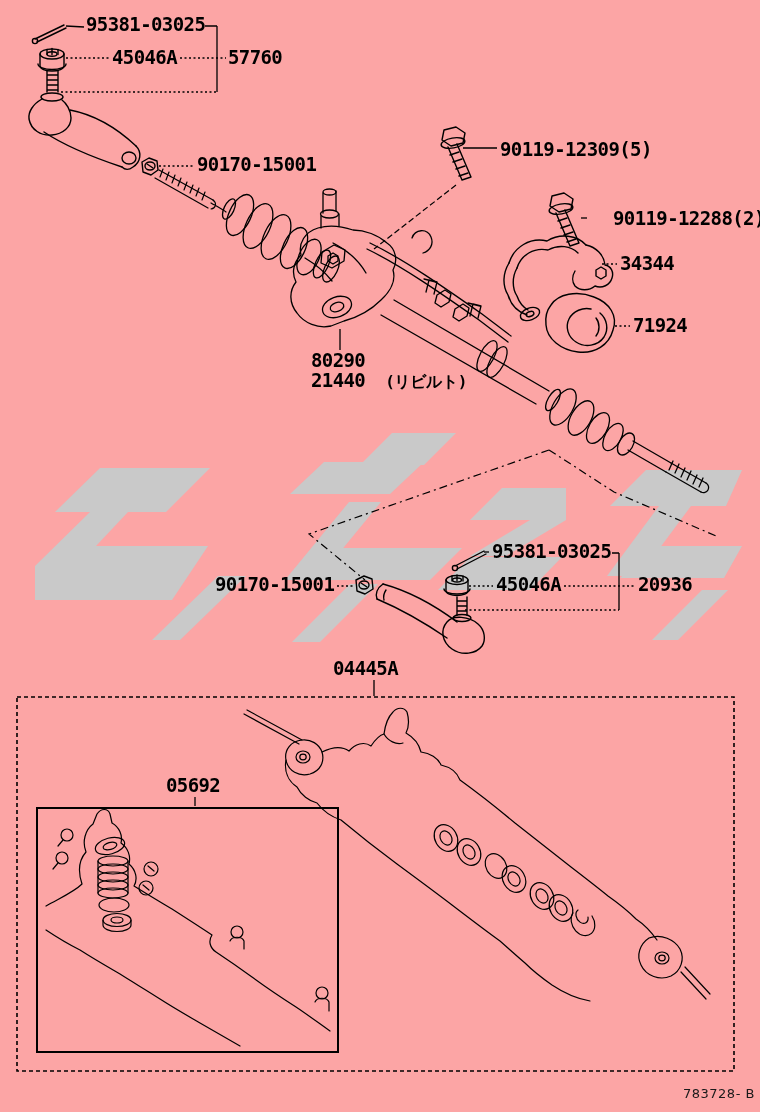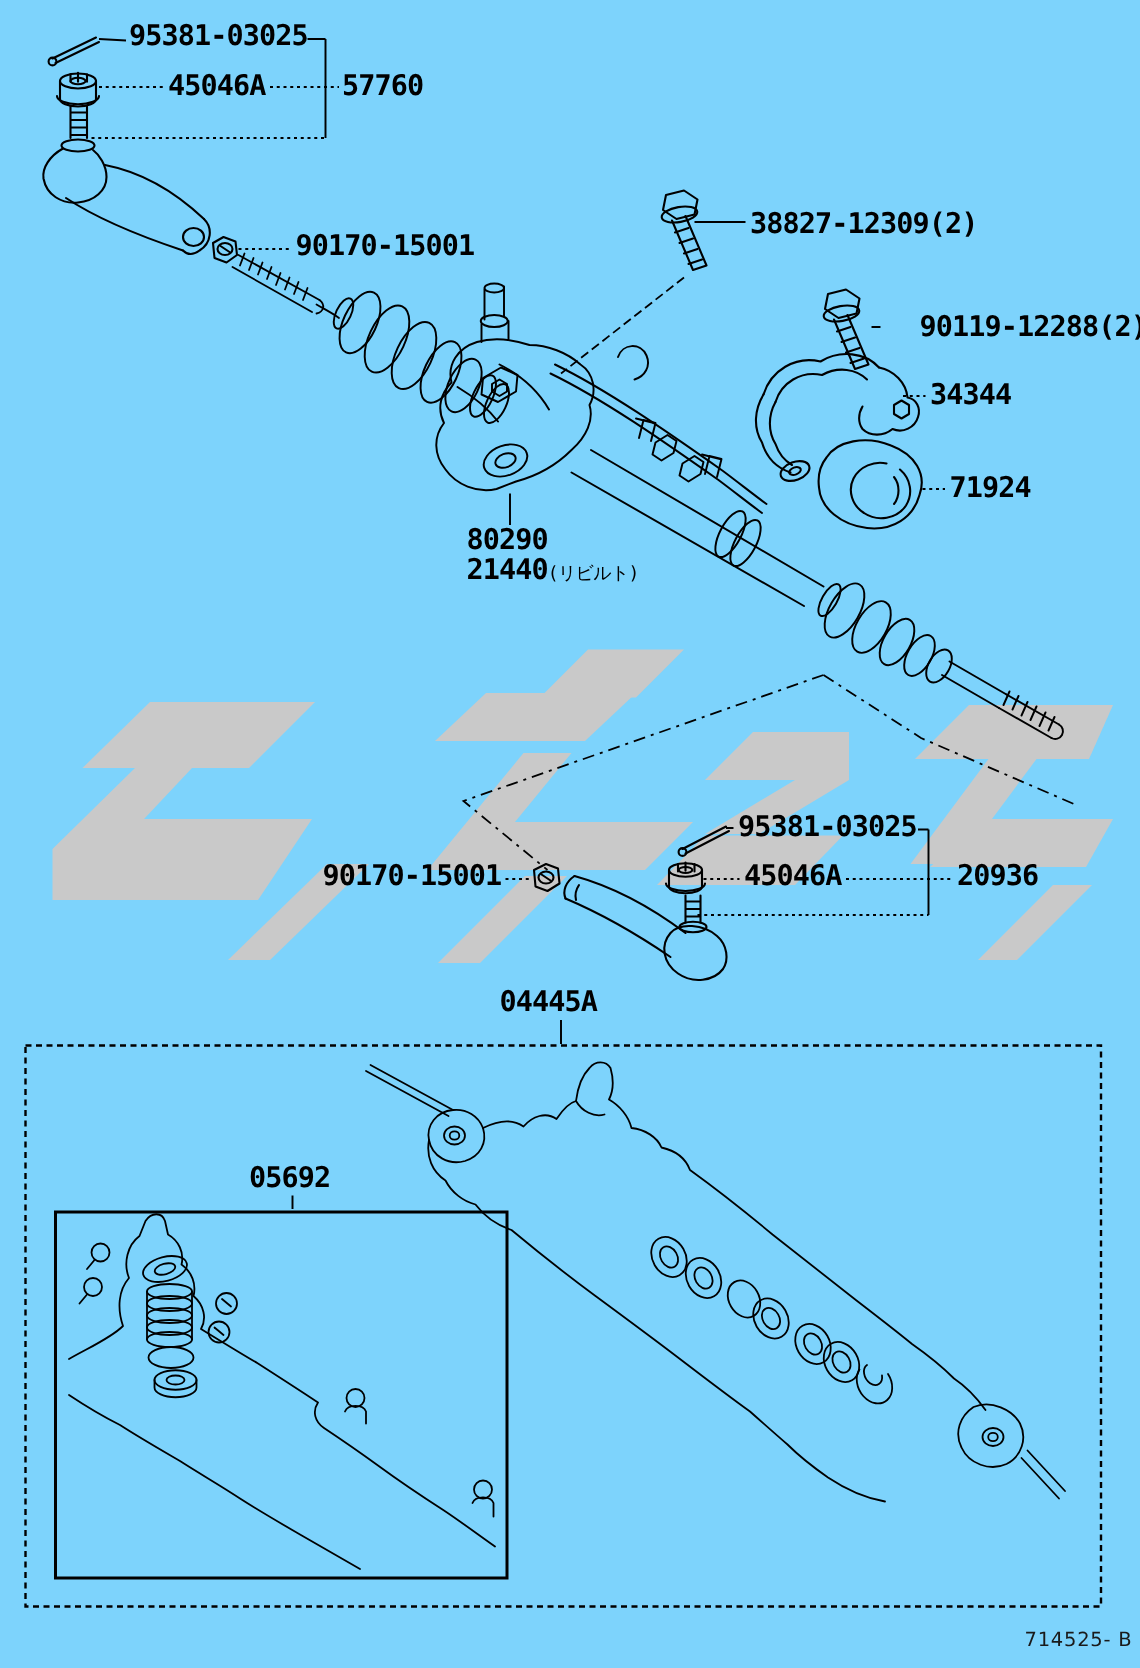--- a/index.html
+++ b/index.html
@@ -1,21 +1,21 @@
 <!DOCTYPE html>
 <html><head>
 <meta charset="utf-8">
 <style>
   html,body{margin:0;padding:0;background:#fff;}
-  .canvas{position:relative;width:760px;height:1112px;background:#7dd3fc;overflow:hidden;
+  .canvas{position:relative;width:760px;height:1112px;background:#fca5a5;overflow:hidden;
           font-family:"DejaVu Sans Mono",monospace;}
   .canvas svg{position:absolute;left:0;top:0;}
   .lbl{position:absolute;font-family:"DejaVu Sans Mono",monospace;font-weight:bold;
        font-size:19px;letter-spacing:-0.6px;color:#000;white-space:nowrap;line-height:1;}
-  .lbl .sub{font-size:12px;font-weight:normal;letter-spacing:-0.5px;}
+  .lbl .sub{font-size:16px;font-weight:bold;letter-spacing:-0.5px;padding-left:20px;}
   .footer{position:absolute;font-family:"DejaVu Sans",sans-serif;font-size:13px;
           color:#1a1a1a;letter-spacing:0.5px;white-space:nowrap;}
   
   #lb-cp-top{left:86px;top:15px}
   #lb-nutA-top{left:112px;top:48px}
   #lb-45046{left:228px;top:48px}
   #lb-90170-top{left:197px;top:155px}
   #lb-bolt1{left:500px;top:140px}
   #lb-bolt2{left:613px;top:209px}
   #lb-45515{left:620px;top:254px}
@@ -286,27 +286,27 @@
         <path d="M230,941 c2,-5 12,-5 14,0 l0,8"></path>
     <circle cx="322" cy="993" r="6"></circle>
         <path d="M315,1002 c2,-5 12,-5 14,0 l0,9"></path>
   </g>
 </svg>
 
 <div class="lbl" id="lb-cp-top">95381-03025</div>
 <div class="lbl" id="lb-nutA-top">45046A</div>
 <div class="lbl" id="lb-45046">57760</div>
 <div class="lbl" id="lb-90170-top">90170-15001</div>
-<div class="lbl" id="lb-bolt1">38827-12309(2)</div>
+<div class="lbl" id="lb-bolt1">90119-12309(5)</div>
 <div class="lbl" id="lb-bolt2">90119-12288(2)</div>
 <div class="lbl" id="lb-45515">34344</div>
 <div class="lbl" id="lb-45517">71924</div>
 <div class="lbl" id="lb-44250">80290</div>
 <div class="lbl" id="lb-40120"><span>21440</span><span class="sub">(リビルト)</span></div>
 <div class="lbl" id="lb-cp-low">95381-03025</div>
 <div class="lbl" id="lb-90170-low">90170-15001</div>
 <div class="lbl" id="lb-nutA-low">45046A</div>
 <div class="lbl" id="lb-45047">20936</div>
 <div class="lbl" id="lb-04445A">04445A</div>
 <div class="lbl" id="lb-04455">05692</div>
-<div class="footer" id="footer-code">714525- B</div>
+<div class="footer" id="footer-code">783728- B</div>
 
 </div>
 
 </body></html>

